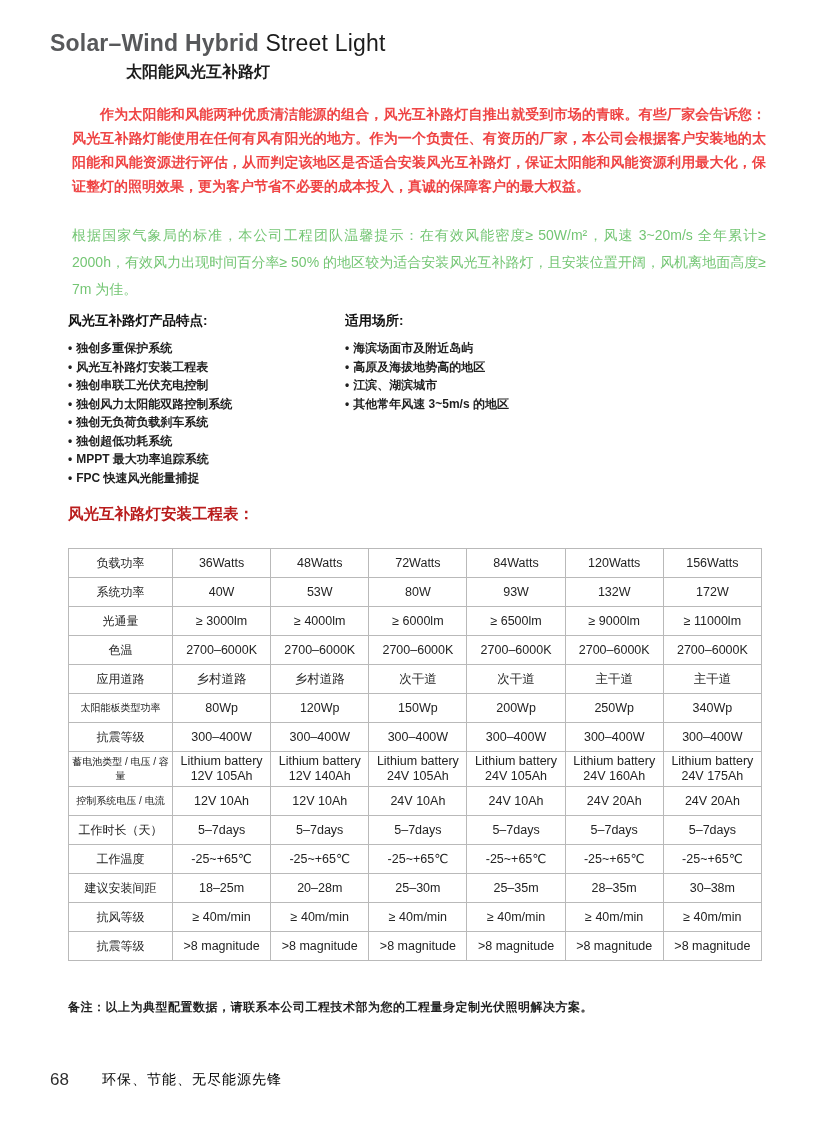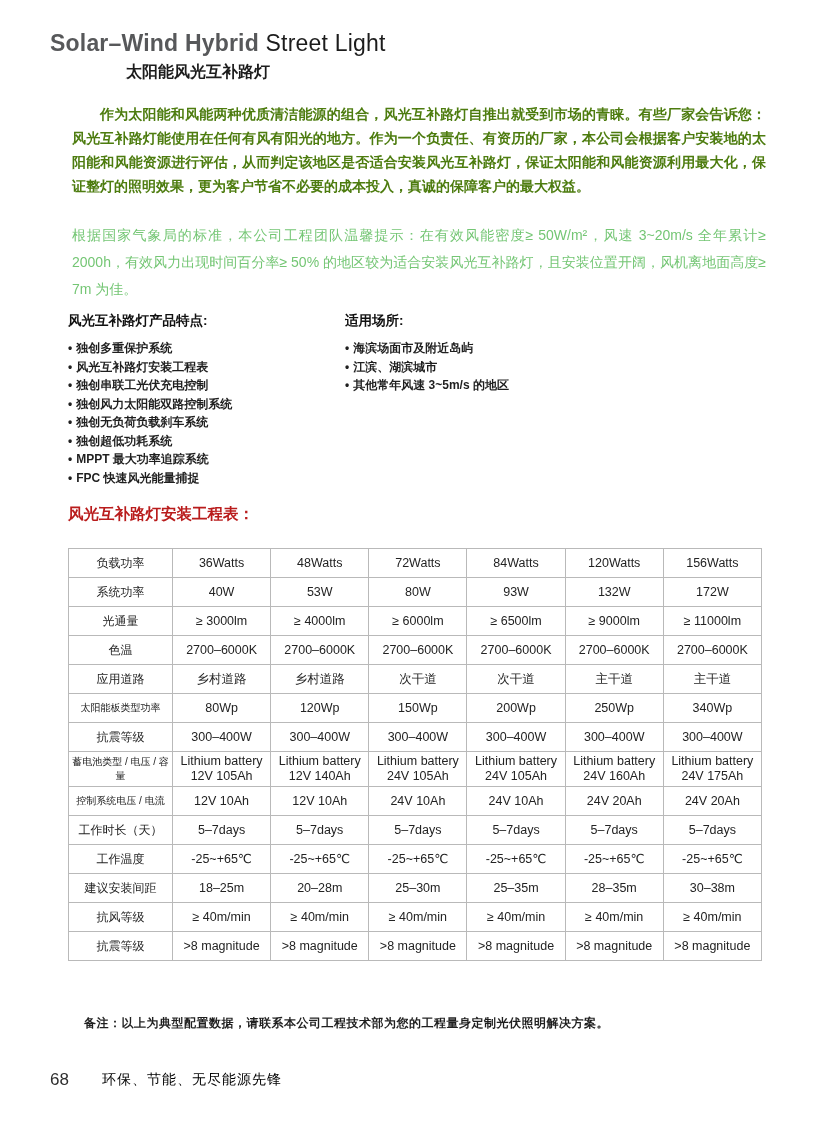--- a/index.html
+++ b/index.html
@@ -15,21 +15,21 @@
   
   .hdr{position:absolute;top:30px;left:50px;}
   .hdr h1{margin:0;font-size:23px;letter-spacing:0.2px;}
   .hdr .t-bold{font-weight:bold;color:#57585a;}
   .hdr .t-reg{font-weight:normal;color:#1c1c1c;}
   .hdr .subtitle{margin-top:5px;margin-left:76px;font-size:16px;font-weight:bold;color:#1c1c1c;}
   
   .intro{
     position:absolute;top:102px;left:72px;width:694px;
     margin:0;font-size:14px;line-height:24px;font-weight:bold;
-    text-indent:2em;text-align:justify;color:#4d7c0f;
+    text-indent:2em;text-align:justify;color:#ef4444;
   }
   
   .notice{
     position:absolute;top:222px;left:72px;width:694px;
     margin:0;font-size:14px;line-height:27px;font-weight:normal;
     text-align:justify;
   }
   
   .lists{position:absolute;top:312px;left:68px;width:700px;}
   .col{position:absolute;top:0;}
@@ -52,21 +52,21 @@
     font-weight:normal;color:#232323;
     padding:2px 2px;
   }
   table.spec tr{height:29px;}
   table.spec th{font-size:12px;}
   table.spec th.small{font-size:10px;}
   table.spec td{font-size:12.5px;white-space:pre-line;line-height:15px;}
   
   .note{
     position:absolute;top:999px;left:68px;width:694px;
-    margin:16px;font-size:12px;font-weight:bold;color:#1f1f1f;letter-spacing:0.5px;
+    margin:0;font-size:12px;font-weight:bold;color:#1f1f1f;letter-spacing:0.5px;
   }
   
   .footer{position:absolute;top:1070px;left:50px;display:flex;align-items:center;}
   .footer .pageno{font-size:17px;color:#2e2e2e;}
   .footer .slogan{margin-left:33px;font-size:14px;color:#000000;letter-spacing:1px;}
 </style>
 </head>
 <body>
 
 <div class="page">
@@ -91,20 +91,21 @@
           <li>独创无负荷负载刹车系统</li>
           <li>独创超低功耗系统</li>
           <li>MPPT 最大功率追踪系统</li>
           <li>FPC 快速风光能量捕捉</li>
         </ul>
     </div>
     <div class="col applications">
       <h3>适用场所:</h3>
       <ul>
           <li>海滨场面市及附近岛屿</li>
+          <li>高原及海拔地势高的地区</li>
           <li>江滨、湖滨城市</li>
           <li>其他常年风速 3~5m/s 的地区</li>
         </ul>
     </div>
   </div>
 
   <h2 class="tbl-title">风光互补路灯安装工程表：</h2>
 
   <table class="spec">
     <colgroup>

